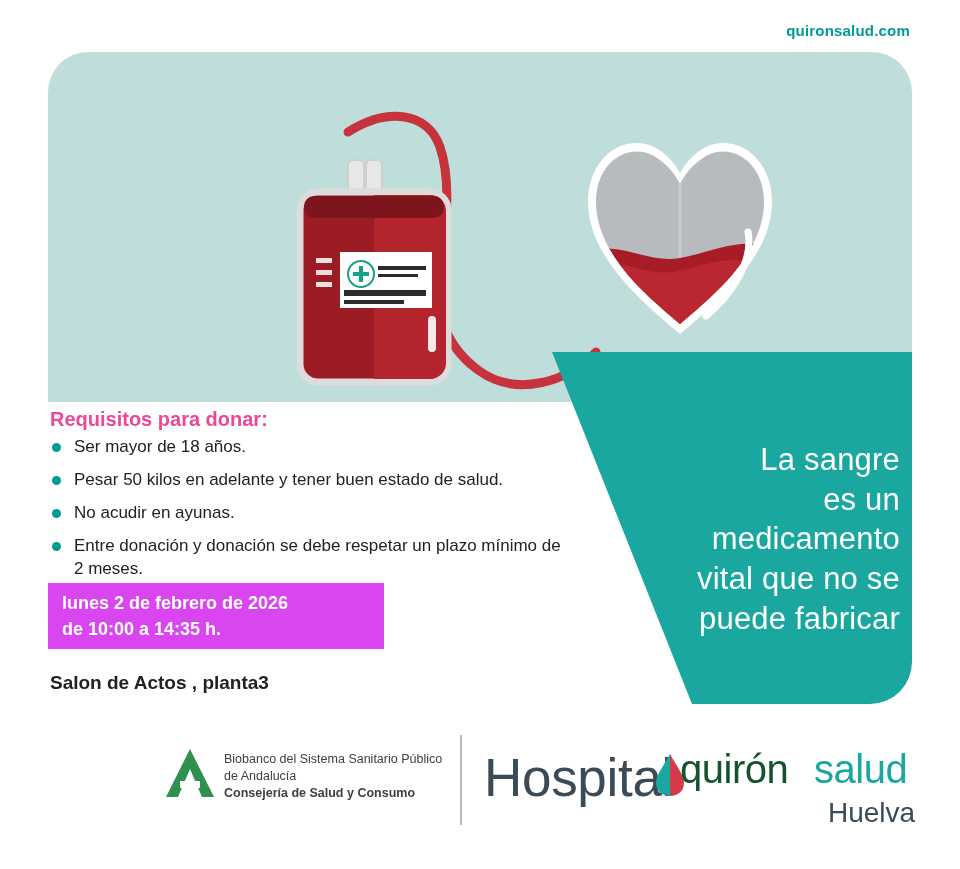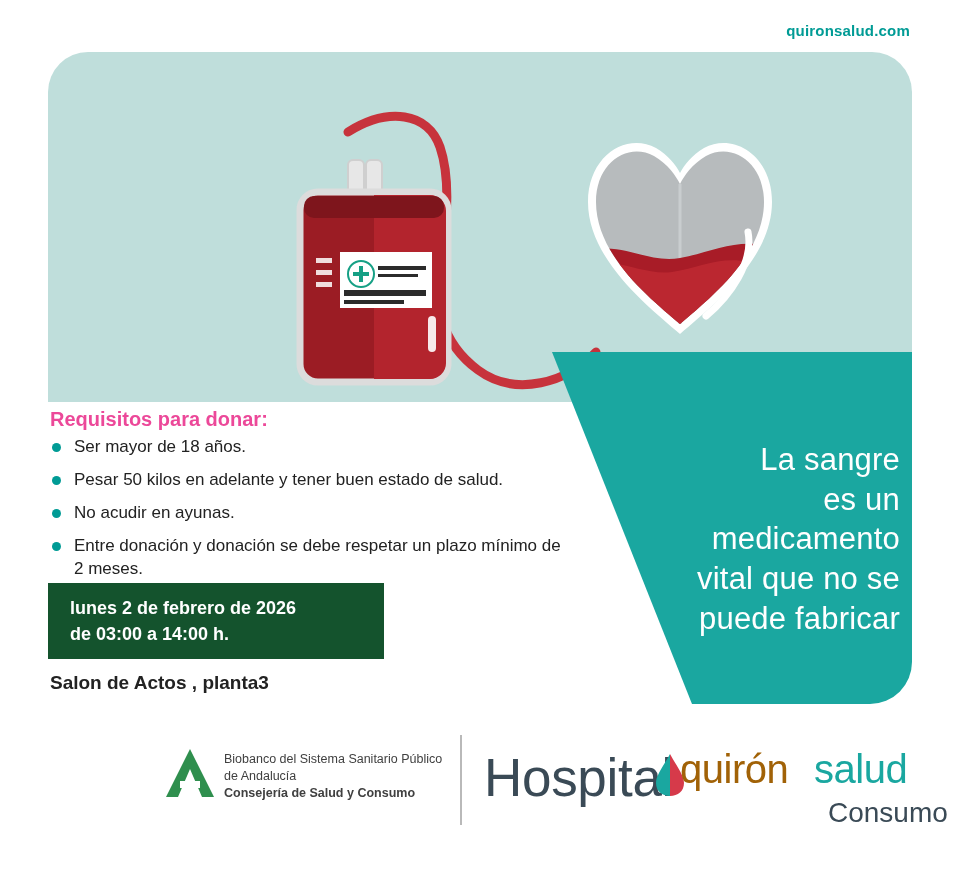--- a/index.html
+++ b/index.html
@@ -105,26 +105,26 @@
     border-radius: 50%;
     background: #009b95;
   }
 
   
   .date-box {
     position: absolute;
     left: 48px;
     top: 583px;
     width: 336px;
-    height: 76px;
-    background: #14532d;
+    height: 66px;
+    background: #d946ef;
     display: flex;
     flex-direction: column;
     justify-content: center;
-    padding-left: 22px;
+    padding-left: 14px;
     box-sizing: border-box;
   }
   .date-box div {
     color: #ffffff;
     font-size: 18px;
     font-weight: bold;
     line-height: 1.45;
   }
 
   .venue {
@@ -199,21 +199,21 @@
     left: 170px;
     top: 12px;
     width: 32px;
     height: 44px;
   }
   .qs-quiron {
     position: absolute;
     left: 196px;
     top: 6px;
     font-size: 40px;
-    color: #a16207;
+    color: #14532d;
     letter-spacing: -0.5px;
   }
   .qs-salud {
     position: absolute;
     left: 330px;
     top: 6px;
     font-size: 40px;
     color: #1aa7a0;
     letter-spacing: -0.5px;
   }
@@ -321,21 +321,21 @@
     <span>No acudir en ayunas.</span>
   </li>
   <li>
     <span class="dot"></span>
     <span>Entre donación y donación se debe respetar un plazo mínimo de 2 meses.</span>
   </li>
 </ul>
 
 <div class="date-box">
   <div>lunes 2 de febrero de 2026</div>
-  <div>de 03:00 a 14:00 h.</div>
+  <div>de 10:00 a 14:35 h.</div>
 </div>
 
 <div class="venue">Salon de Actos , planta3</div>
 
 <div class="footer">
 
   <div class="jda-logo">
     <svg class="jda-mark" viewBox="0 0 56 56">
       <path d="M28 4 L52 52 L40 52 L28 24 L16 52 L4 52 Z" fill="#2f8f4e"></path>
       <rect x="18" y="36" width="20" height="7" fill="#ffffff"></rect>
@@ -350,15 +350,15 @@
   <div class="divider"></div>
 
   <div class="qs-logo">
     <div class="qs-hospital">Hospital</div>
     <svg class="qs-drop" viewBox="0 0 32 44">
       <path d="M16 1 C 9 14, 2 22, 2 30 C 2 38, 8 43, 16 43 Z" fill="#1aa7a0"></path>
       <path d="M16 1 C 23 14, 30 22, 30 30 C 30 38, 24 43, 16 43 Z" fill="#d63a4a"></path>
     </svg>
     <div class="qs-quiron">quirón</div>
     <div class="qs-salud">salud</div>
-    <div class="qs-city">Consumo</div>
+    <div class="qs-city">Huelva</div>
   </div>
 </div>
 
 </body></html>

